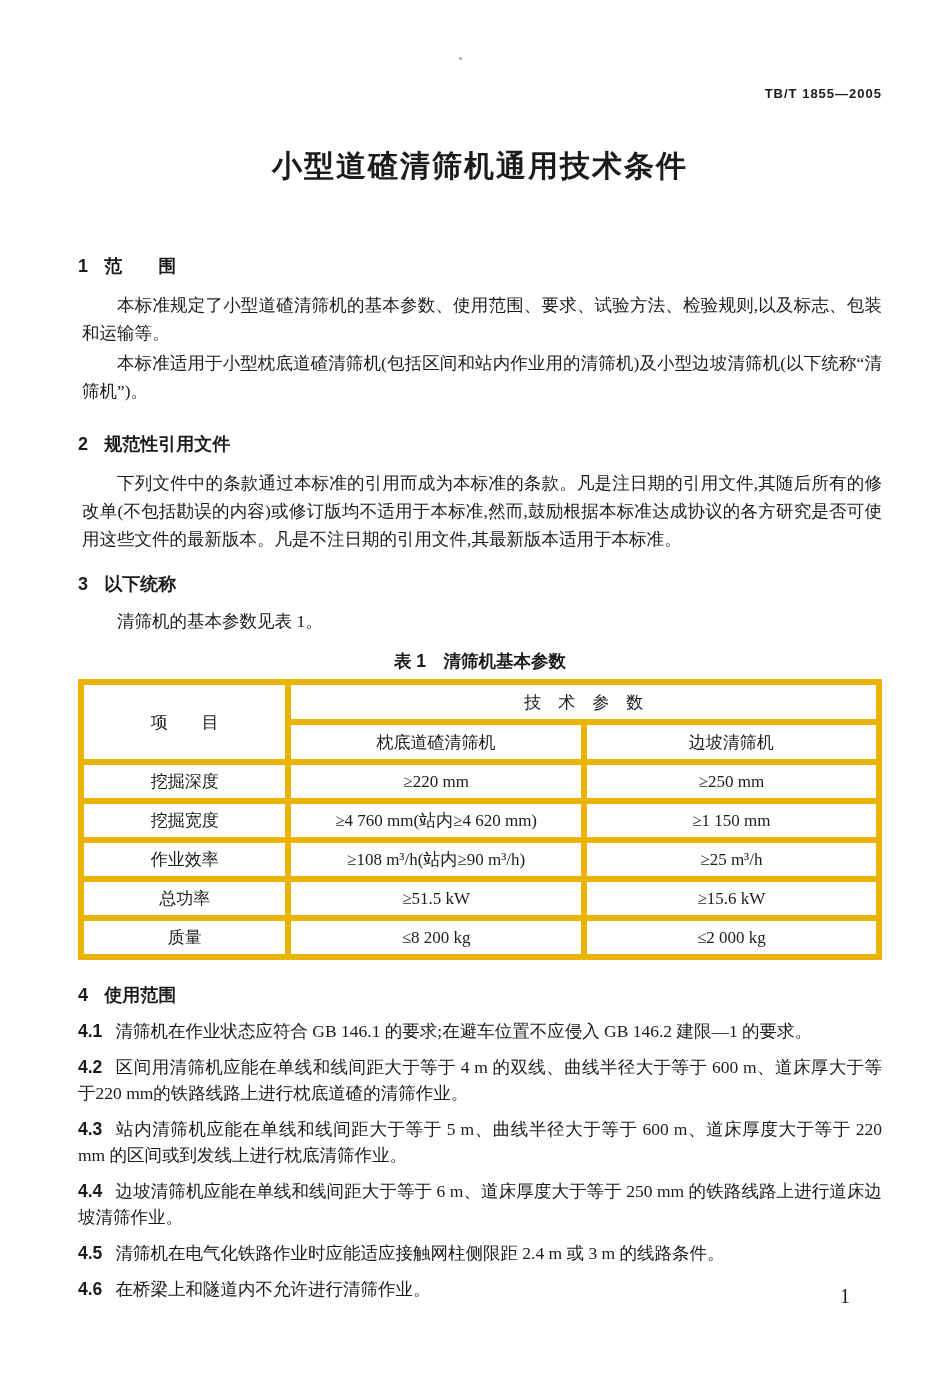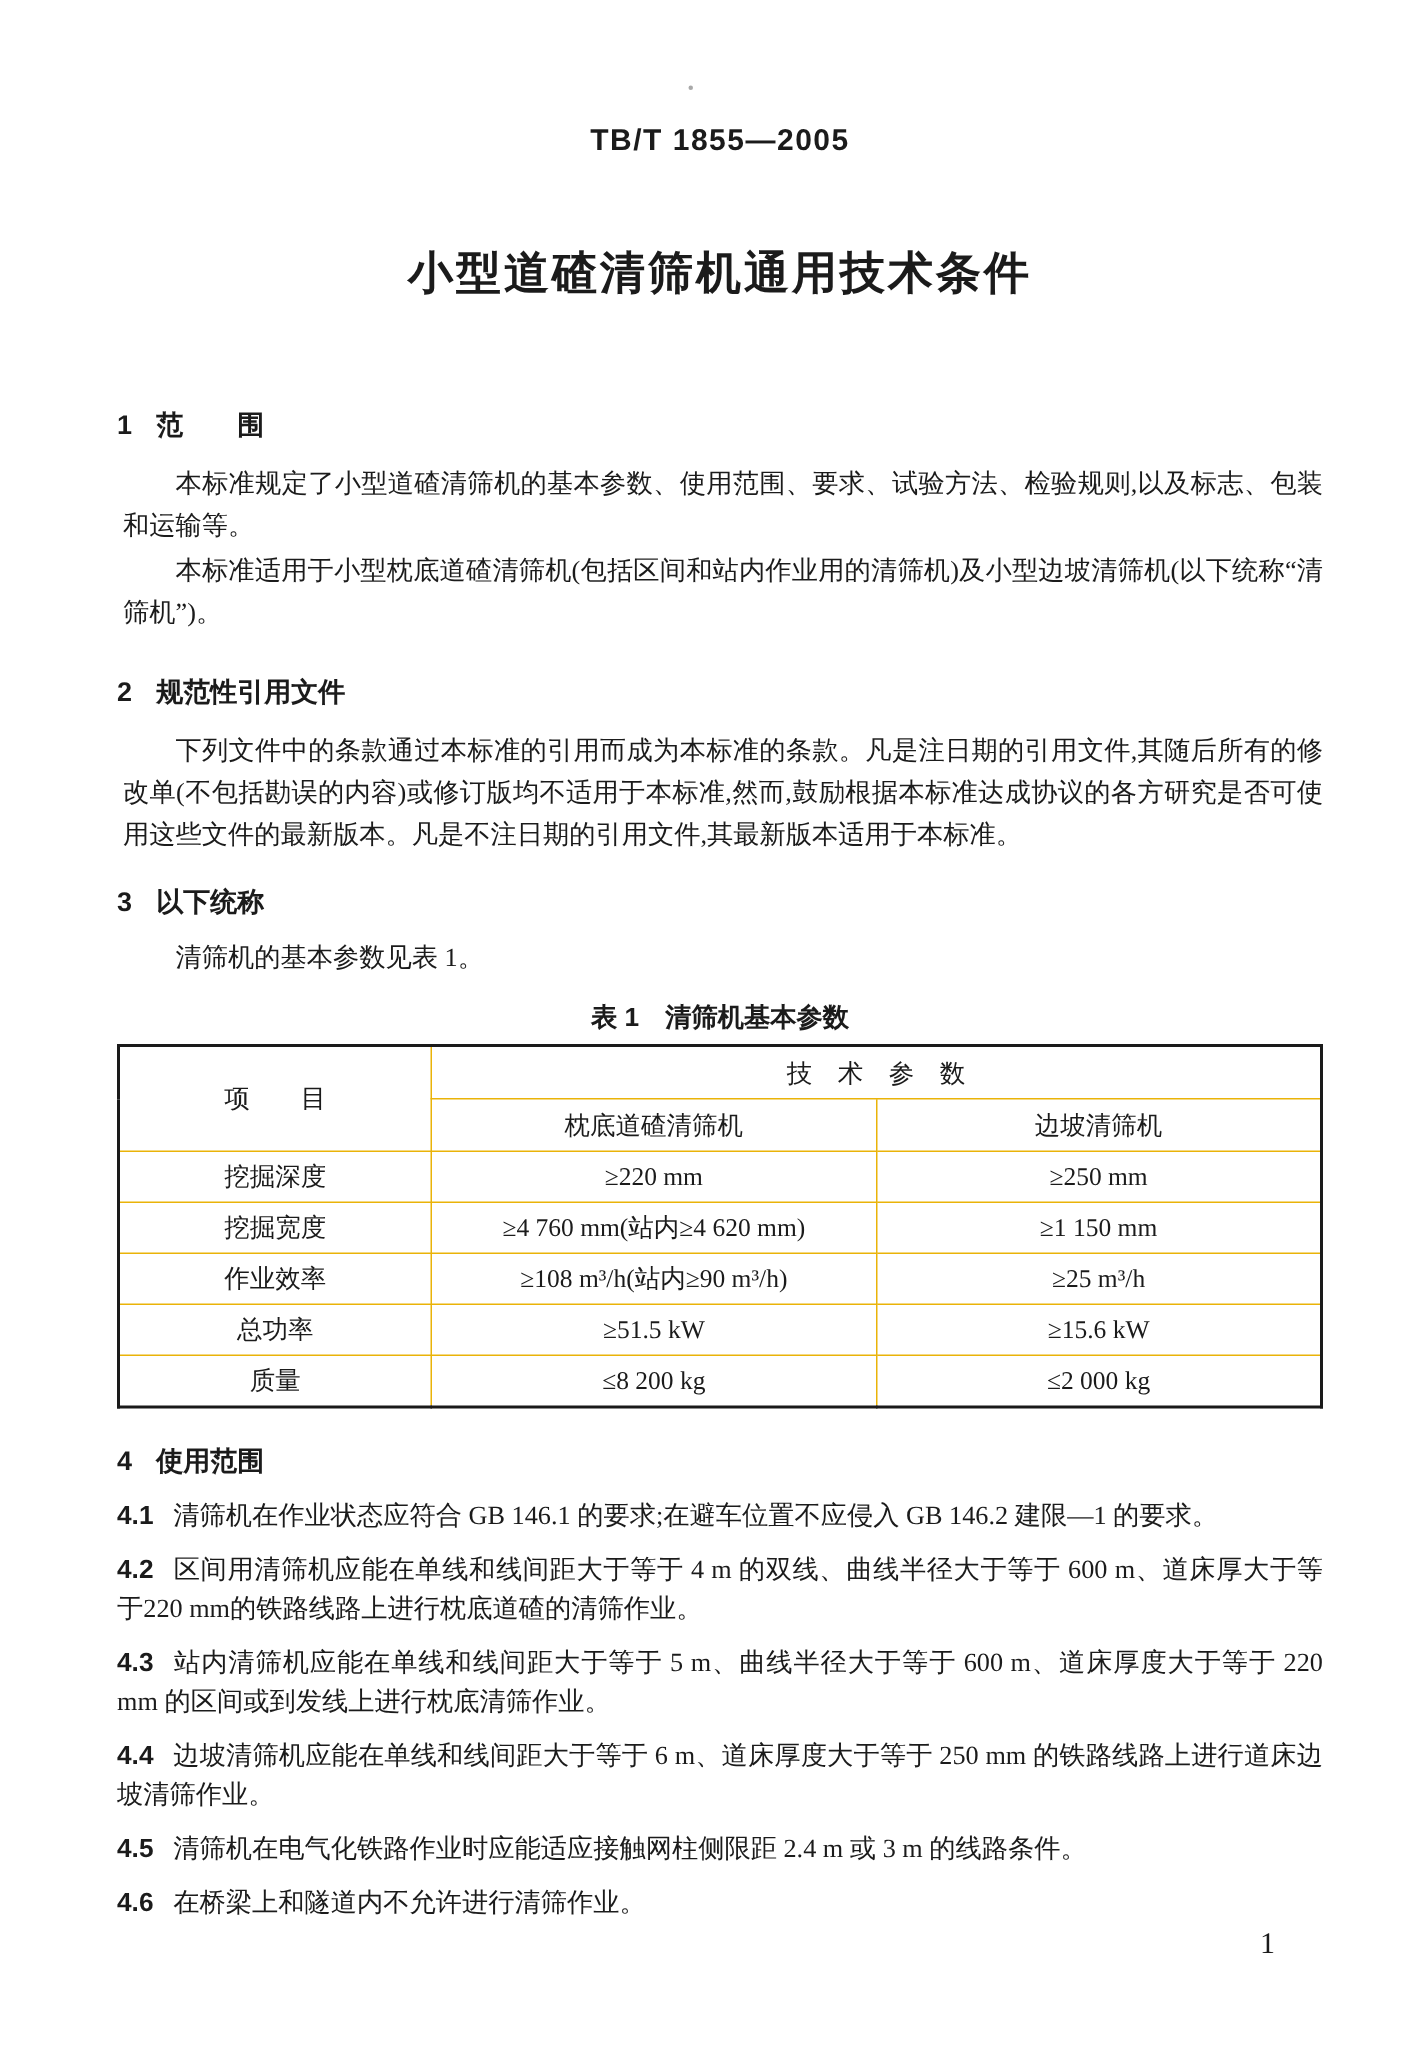--- a/index.html
+++ b/index.html
@@ -14,38 +14,38 @@
     margin: 0 auto;
     background: #ffffff;
     color: #1b1b1b;
     font-family: "Liberation Serif", "DejaVu Serif", serif;
     overflow: hidden;
   }
   .content {
     padding: 82px 68px 0 78px;
   }
   .doc-code {
-    text-align: center;
-    font-family: "Liberation Sans", "DejaVu Sans", sans-serif;
-    font-weight: bold;
-    font-size: 20px;
+    text-align: right;
+    font-family: "Liberation Sans", "DejaVu Sans", sans-serif;
+    font-weight: bold;
+    font-size: 13px;
     line-height: 24px;
     letter-spacing: 1px;
   }
   .artifact-dot {
     position: absolute;
     left: 459px;
     top: 57px;
     width: 3px;
     height: 3px;
     border-radius: 50%;
     background: #a9a9a9;
   }
   h1.doc-title {
-    margin: 55px 0 0 0;
+    margin: 38px 0 0 0;
     text-align: center;
     font-family: "Liberation Sans", "DejaVu Sans", sans-serif;
     font-weight: bold;
     font-size: 30px;
     line-height: 44px;
     letter-spacing: 2px;
   }
   h2.sec-heading {
     margin: 26px 0 0 0;
     font-family: "Liberation Sans", "DejaVu Sans", sans-serif;
@@ -80,21 +80,21 @@
     font-size: 17.5px;
     line-height: 24px;
   }
   table.params {
     margin-top: 6px;
     width: 100%;
     border-collapse: collapse;
     border: 2px solid #1a1a1a;
   }
   table.params td {
-    border: 1px solid #eab308;
+    border: 6px solid #eab308;
     text-align: center;
     vertical-align: middle;
     font-size: 17px;
     padding: 0 4px;
   }
   table.params .hrow td { height: 34px; }
   table.params .drow td { height: 33px; }
   h2.sec4 { margin-top: 22px; }
   .clauses { margin-top: 10px; }
   p.clause {

